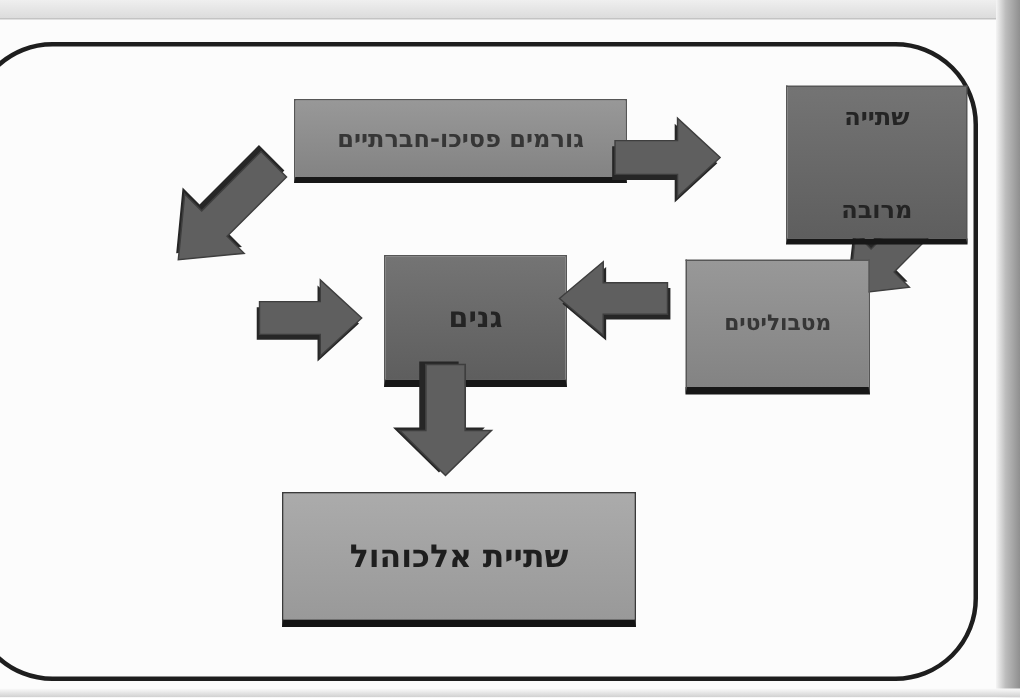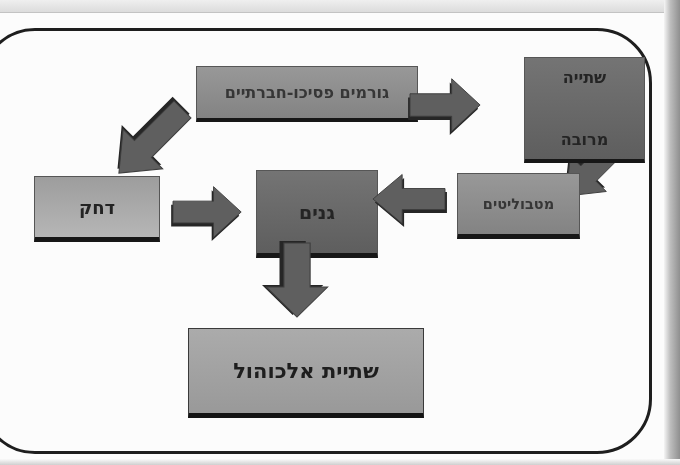--- a/index.html
+++ b/index.html
@@ -26,21 +26,21 @@
   .box span{display:block;}
   .b-medium{background:linear-gradient(180deg,#989898,#838383);color:#363636;}
   .b-dark{background:linear-gradient(180deg,#747474,#5e5e5e);color:#242424;}
   .b-light{background:linear-gradient(180deg,#9d9d9d,#b6b6b6);color:#232323;}
   .b-result{background:linear-gradient(180deg,#ababab,#999999);color:#1e1e1e;}
   #psychosocial{left:180px;top:66px;width:222px;height:56px;font-size:16px;}
   #heavy{left:508px;top:57px;width:121px;height:106px;font-size:16px;
     justify-content:space-between;padding:10px 0;}
   #stress{left:18px;top:176px;width:126px;height:66px;border-bottom-width:5px;font-size:18px;}
   #genes{left:240px;top:170px;width:122px;height:88px;border-bottom-width:5px;font-size:19px;}
-  #metabolites{left:441px;top:173px;width:123px;height:66px;border-bottom-width:5px;
+  #metabolites{left:441px;top:173px;width:123px;height:90px;border-bottom-width:5px;
     font-size:14.5px;line-height:26px;}
   #problem{left:172px;top:328px;width:236px;height:90px;border-bottom-width:5px;
     border-color:#3a3a3a;border-bottom-color:#141414;
     font-size:21px;line-height:38px;}
   
   .arr{position:absolute;transform-origin:center;}
   .arr svg{display:block;width:100%;height:100%;overflow:visible;}
   .rot135{transform:rotate(135deg);}
   .rot90{transform:rotate(90deg);}
   .flipx{transform:scaleX(-1);}
@@ -64,23 +64,20 @@
 
   <div class="box b-medium" id="psychosocial">
     <span>גורמים פסיכו-חברתיים</span>
   </div>
 
   <div class="box b-dark" id="heavy">
     <span>שתייה</span>
     <span>מרובה</span>
   </div>
 
-  <div class="box b-light" id="stress">
-    <span>דחק</span>
-  </div>
 
   <div class="box b-dark" id="genes">
     <span>גנים</span>
   </div>
 
   <div class="box b-medium" id="metabolites">
     <span>מטבוליטים</span>
   </div>
 
   <div class="box b-result" id="problem">

